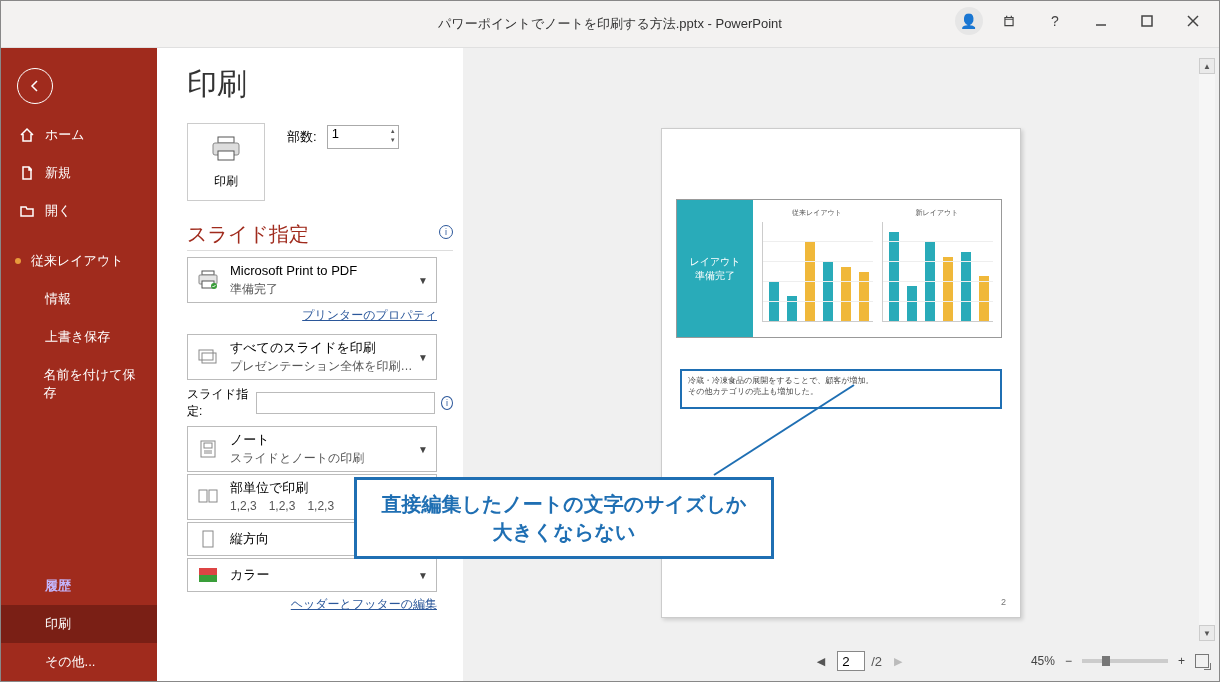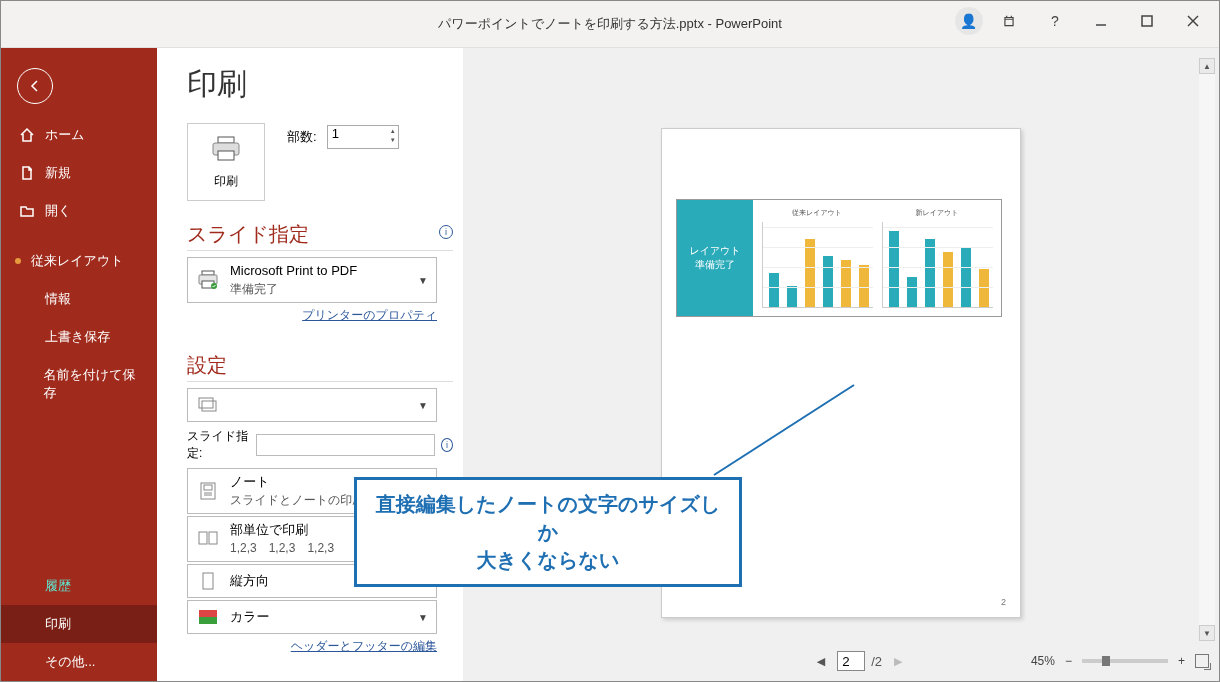--- a/index.html
+++ b/index.html
@@ -9,21 +9,21 @@
   .titlebar-title { font-size: 13px; color: #333; }
   .titlebar-right { position: absolute; right: 6px; top: 0; height: 40px; display: flex; align-items: center; gap: 6px; }
   .tb-btn { width: 40px; height: 36px; display: flex; align-items: center; justify-content: center; color: #444; font-size: 14px; }
   .tb-btn svg { width: 14px; height: 14px; stroke: #444; fill: none; }
   .avatar { width: 28px; height: 28px; border-radius: 50%; background: #e6e6e6; display:flex; align-items:center; justify-content:center; font-size:14px; color:#666; }
   .body { flex: 1; display: flex; min-height: 0; }
   .sidebar { width: 156px; background: #a02b1d; color: #fff; display: flex; flex-direction: column; padding-top: 12px; }
   .back-btn { width: 36px; height: 36px; margin: 8px 0 12px 16px; border: 1px solid #fff; border-radius: 50%; display: flex; align-items: center; justify-content: center; }
   .side-item { padding: 10px 18px; font-size: 13px; display: flex; align-items: center; gap: 10px; cursor: pointer; }
   .side-item.sel { background: #7a1f15; }
-  .side-item.dim { color: #5eead4; }
+  .side-item.dim { color: #c4b5fd; font-weight: bold; }
   .side-sep { height: 12px; }
   .side-bullet { width:6px; height:6px; background:#e89b3c; border-radius:50%; margin-left:-4px; }
   .side-icon { width: 16px; height: 16px; display:inline-block; }
   .side-icon svg { width:16px; height:16px; stroke:#fff; fill:none; }
   .main { flex: 1; display: flex; min-height: 0; }
   .settings-col { width: 306px; padding: 16px 10px 10px 30px; overflow:hidden; }
   .page-title { font-size: 30px; color: #333; margin-bottom: 18px; }
   .print-btn { width: 78px; height: 78px; border: 1px solid #ccc; display:flex; flex-direction:column; align-items:center; justify-content:center; gap:6px; }
   .print-btn .lbl { font-size:12px; }
   .copies-row { display:flex; align-items:center; gap:10px; margin-left:100px; margin-top:-76px; }
@@ -41,31 +41,31 @@
   .link-right { display:block; text-align:right; width:250px; color:#2b579a; font-size:12px; text-decoration:underline; margin:4px 0 10px; }
   .slides-row { display:flex; align-items:center; gap:6px; margin:6px 0; }
   .slides-row label { font-size:12px; }
   .slides-row input { flex:1; height:22px; border:1px solid #bbb; }
   .preview-col { flex:1; background:#f0f0f0; position:relative; padding: 80px 0 0 0; display:flex; justify-content:center; }
   .preview-scrollbar { position:absolute; right:4px; top:10px; bottom:40px; width:16px; }
   .preview-scrollbar .arrow { width:16px; height:16px; background:#eaeaea; border:1px solid #ccc; display:flex;align-items:center;justify-content:center;font-size:8px;color:#555; }
   .preview-scrollbar .track { position:absolute; top:16px; bottom:16px; left:0; right:0; background:#f6f6f6; }
   .preview-scrollbar .arrow.bottom{ position:absolute; bottom:0; }
   .preview-page { width: 360px; height: 490px; background:#fff; border:1px solid #ccc; box-shadow:2px 2px 4px rgba(0,0,0,.15); position:relative; }
-  .slide-thumb { position:absolute; top:70px; left:14px; right:18px; height:118px; border:1px solid #999; display:flex;justify-content:flex-end; }
+  .slide-thumb { position:absolute; top:70px; left:14px; right:18px; height:139px; border:1px solid #999; display:flex;justify-content:flex-end; }
   .st-left { width: 90px; background:#29abb9; color:#fff; display:flex; flex-direction:column; align-items:center; justify-content:center; font-size:10px; }
   .st-right { flex:1; background:#fff; display:flex; justify-content:space-around; padding:8px 4px; }
   .chart { width:120px; display:flex; flex-direction:column; align-items:center; }
   .chart-title { font-size:7px; color:#555; margin-bottom:4px; }
   .bars { height:100px; display:flex; align-items:flex-end; gap:8px; border-left:1px solid #ccc; border-bottom:1px solid #ccc; padding:0 4px 0 6px; position:relative;}
   .bar { width:10px; }
   .gridlines{ position:absolute; left:0; right:0; top:0; bottom:0; background:repeating-linear-gradient(to top, transparent 0, transparent 19px, #eee 19px, #eee 20px); pointer-events:none;}
   .notes-box { position:absolute; top:240px; left:18px; right:18px; height:40px; border:2px solid #1f6fb3; padding:4px 6px; font-size:8px; color:#444; }
   .page-num { position:absolute; bottom:10px; right:14px; font-size:9px; color:#777; }
-  .callout { position:absolute; left:354px; top:477px; width:388px; border:3px solid #1f6fb3; background:#fff; padding:10px 14px; font-size:20px; font-weight:bold; color:#1f6fb3; text-align:center; line-height:28px; z-index:10;}
+  .callout { position:absolute; left:354px; top:477px; width:420px; border:3px solid #1f6fb3; background:#fff; padding:10px 14px; font-size:20px; font-weight:bold; color:#1f6fb3; text-align:center; line-height:28px; z-index:10;}
   .callout-line { position:absolute; left:704px; top:380px; width:160px; height:100px; z-index:9; }
   .callout-line svg { width:100%; height:100%; }
   .preview-footer { position:absolute; bottom:8px; left:0; right:0; height:24px; display:flex; align-items:center; }
   .nav-pages { margin-left:46%; display:flex; align-items:center; gap:6px; font-size:13px; color:#555; }
   .nav-pages input { width:28px; height:20px; border:1px solid #888; text-align:left; padding:0 4px; }
   .nav-arrow { font-size:11px; color:#555; padding:0 6px; }
   .nav-arrow.dis { color:#bbb; }
   .zoom { position:absolute; right:10px; display:flex; align-items:center; gap:10px; font-size:12px; color:#444; }
   .zoom-track { width:86px; height:4px; background:#ccc; position:relative; }
   .zoom-thumb { position:absolute; top:-3px; left:20px; width:8px; height:10px; background:#777; }
@@ -200,29 +200,32 @@
               </svg>
           </span>
           <div class="twoline">
             <span>Microsoft Print to PDF</span>
             <span class="sub">準備完了</span>
           </div>
           <span class="caret">▼</span>
         </div>
         <a class="link-right">プリンターのプロパティ</a>
 
-        <div class="sect-h">設定</div>
 
         <div class="selector">
           <span class="sel-icon">
               <svg viewBox="0 0 24 22" fill="none" stroke="#888">
                 <rect x="3" y="4" width="14" height="10"></rect>
                 <rect x="6" y="7" width="14" height="10"></rect>
               </svg>
             </span>
+          <div class="twoline">
+            <span>すべてのスライドを印刷</span>
+            <span class="sub">プレゼンテーション全体を印刷…</span>
+          </div>
           <span class="caret">▼</span>
         </div>
 
         <div class="slides-row">
           <label>スライド指定:</label>
           <input style="">
           <span class="info-icon" style="position:static">i</span>
         </div>
 
         <div class="selector">
@@ -310,20 +313,24 @@
                     <div class="bar" style="height: 90%; background: rgb(41, 171, 185);"></div>
                     <div class="bar" style="height: 35%; background: rgb(41, 171, 185);"></div>
                     <div class="bar" style="height: 80%; background: rgb(41, 171, 185);"></div>
                     <div class="bar" style="height: 65%; background: rgb(240, 184, 58);"></div>
                     <div class="bar" style="height: 70%; background: rgb(41, 171, 185);"></div>
                     <div class="bar" style="height: 45%; background: rgb(240, 184, 58);"></div>
                   </div>
               </div>
             </div>
           </div>
+          <div class="notes-box">
+            <div>冷蔵・冷凍食品の展開をすることで、顧客が増加。</div>
+            <div>その他カテゴリの売上も増加した。</div>
+          </div>
           <div class="page-num">2</div>
         </div>
 
         <div class="preview-scrollbar">
           <div class="arrow">▲</div>
           <div class="track"></div>
           <div class="arrow bottom">▼</div>
         </div>
 
         <div class="preview-footer">

